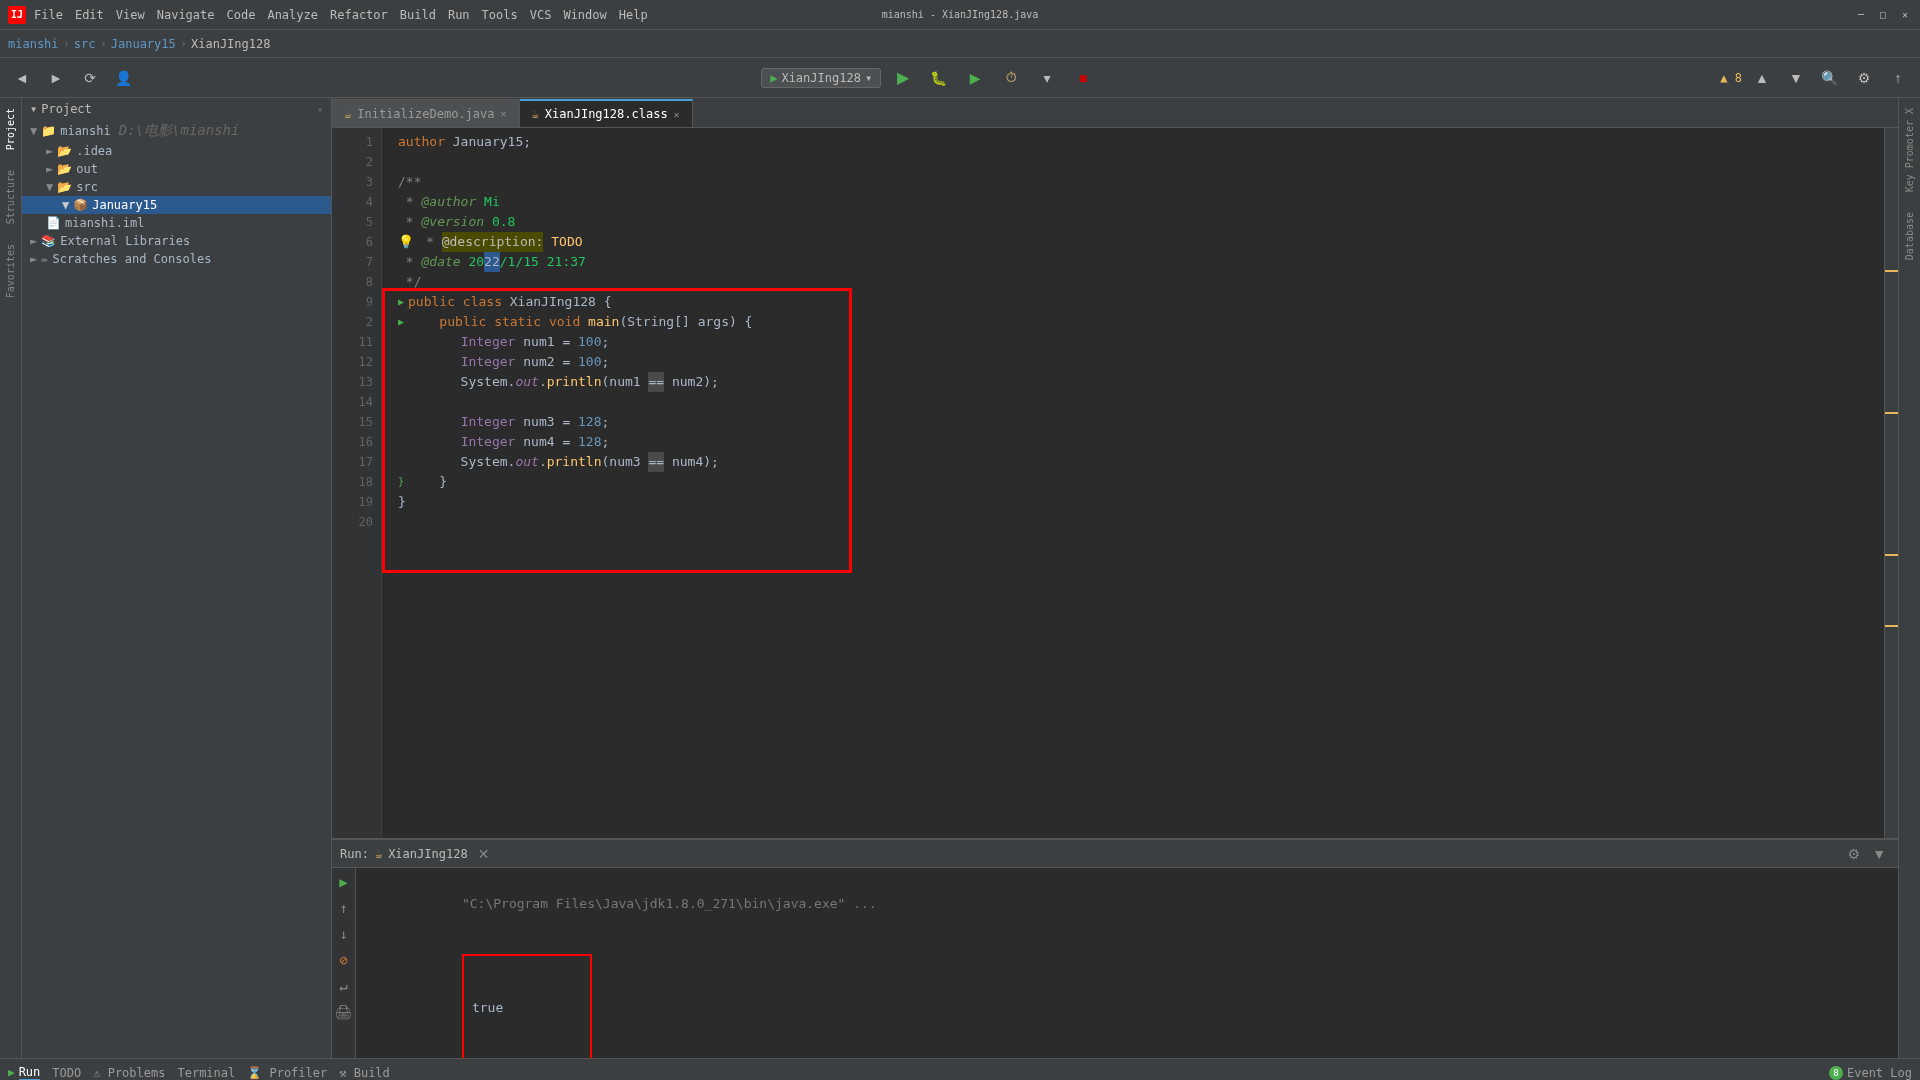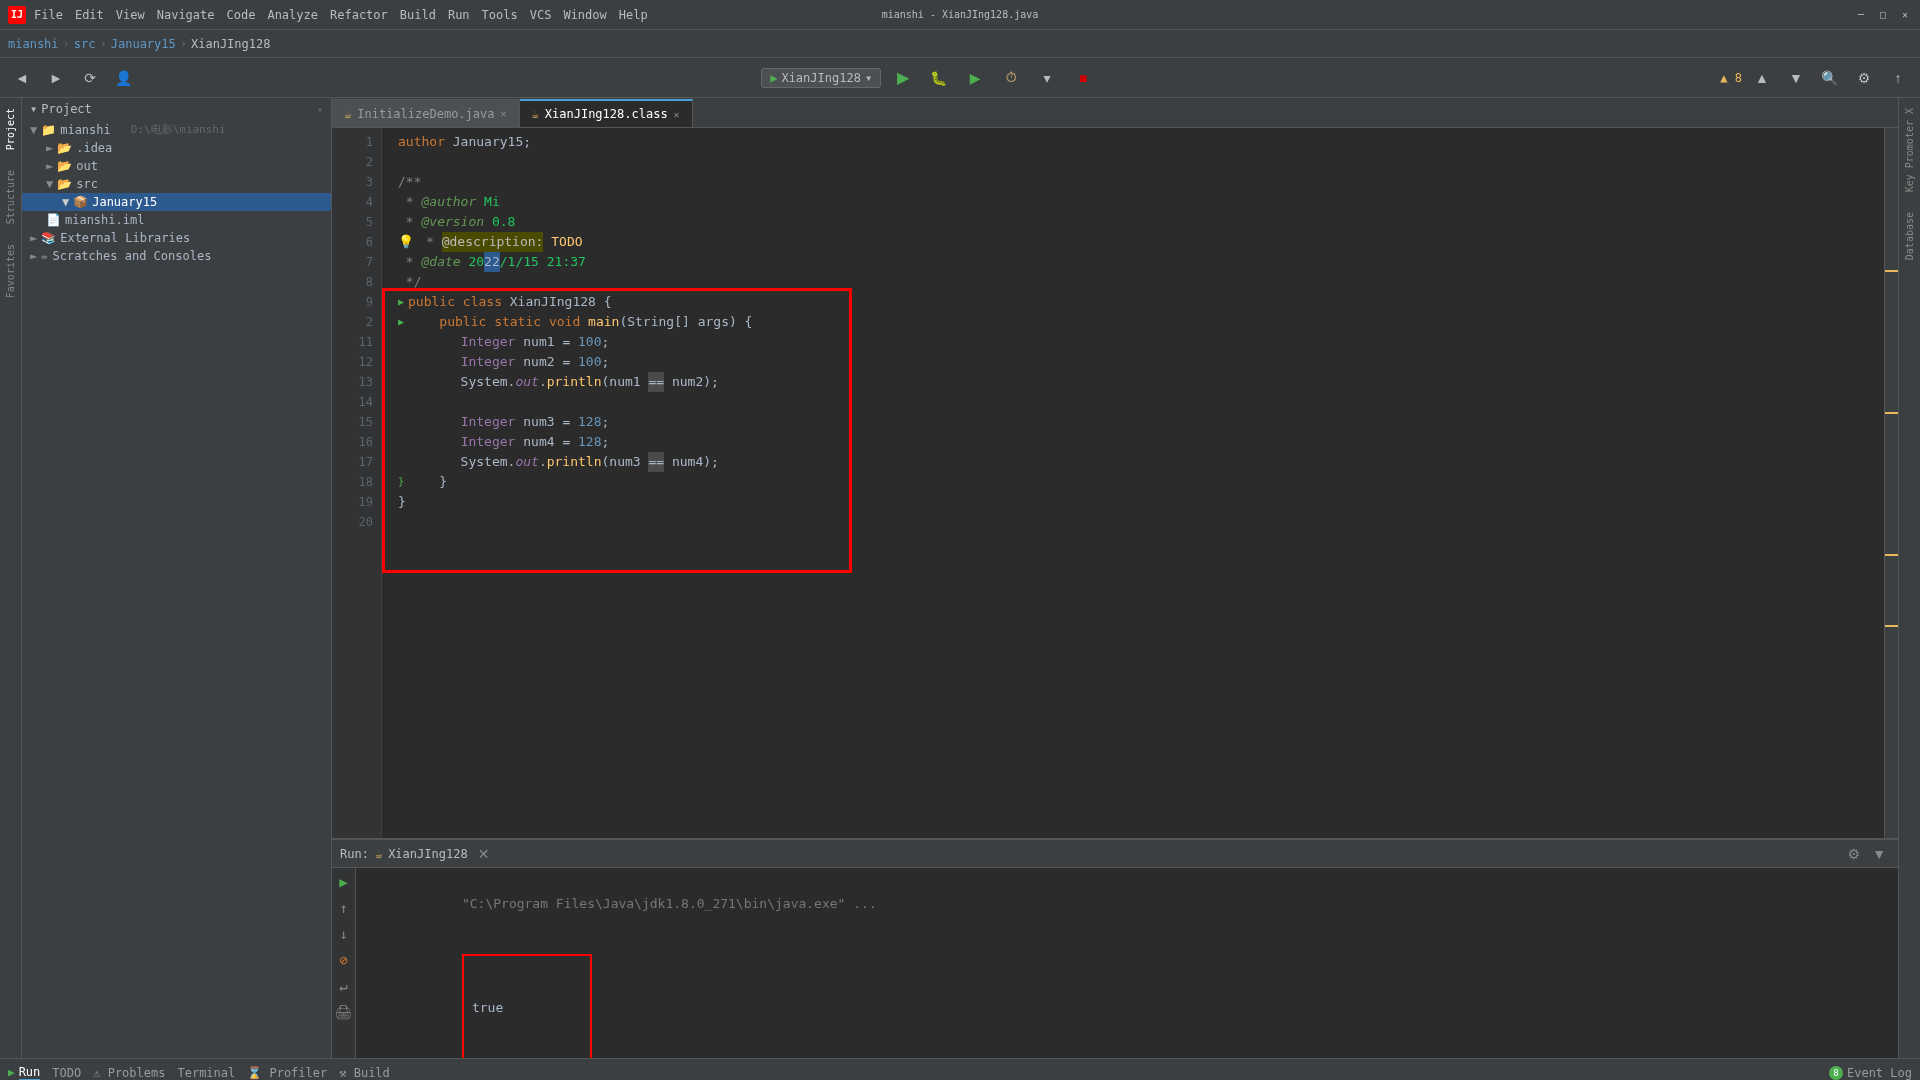--- a/index.html
+++ b/index.html
@@ -459,21 +459,21 @@
     <div class="project-header">
       <span>▾</span>
       <span>Project</span>
       <span style="font-size:10px;color:#666;margin-left:auto;">▾</span>
     </div>
 
     <div class="tree-item">
       <span style="color:#888;">▼</span>
       <span style="color:#cc7832;">📁</span>
       <span>mianshi</span>
-      <span style="color:#666;font-size:11px;margin-left:16px;">D:\电影\mianshi</span>
+      <span style="color:#666;font-size:14px;margin-left:4px;font-style:italic;">D:\电影\mianshi</span>
     </div>
     <div class="tree-item" style="padding-left:24px;">
       <span style="color:#888;">►</span>
       <span class="folder-icon">📂</span>
       <span>.idea</span>
     </div>
     <div class="tree-item" style="padding-left:24px;">
       <span style="color:#888;">►</span>
       <span class="folder-icon">📂</span>
       <span>out</span>

